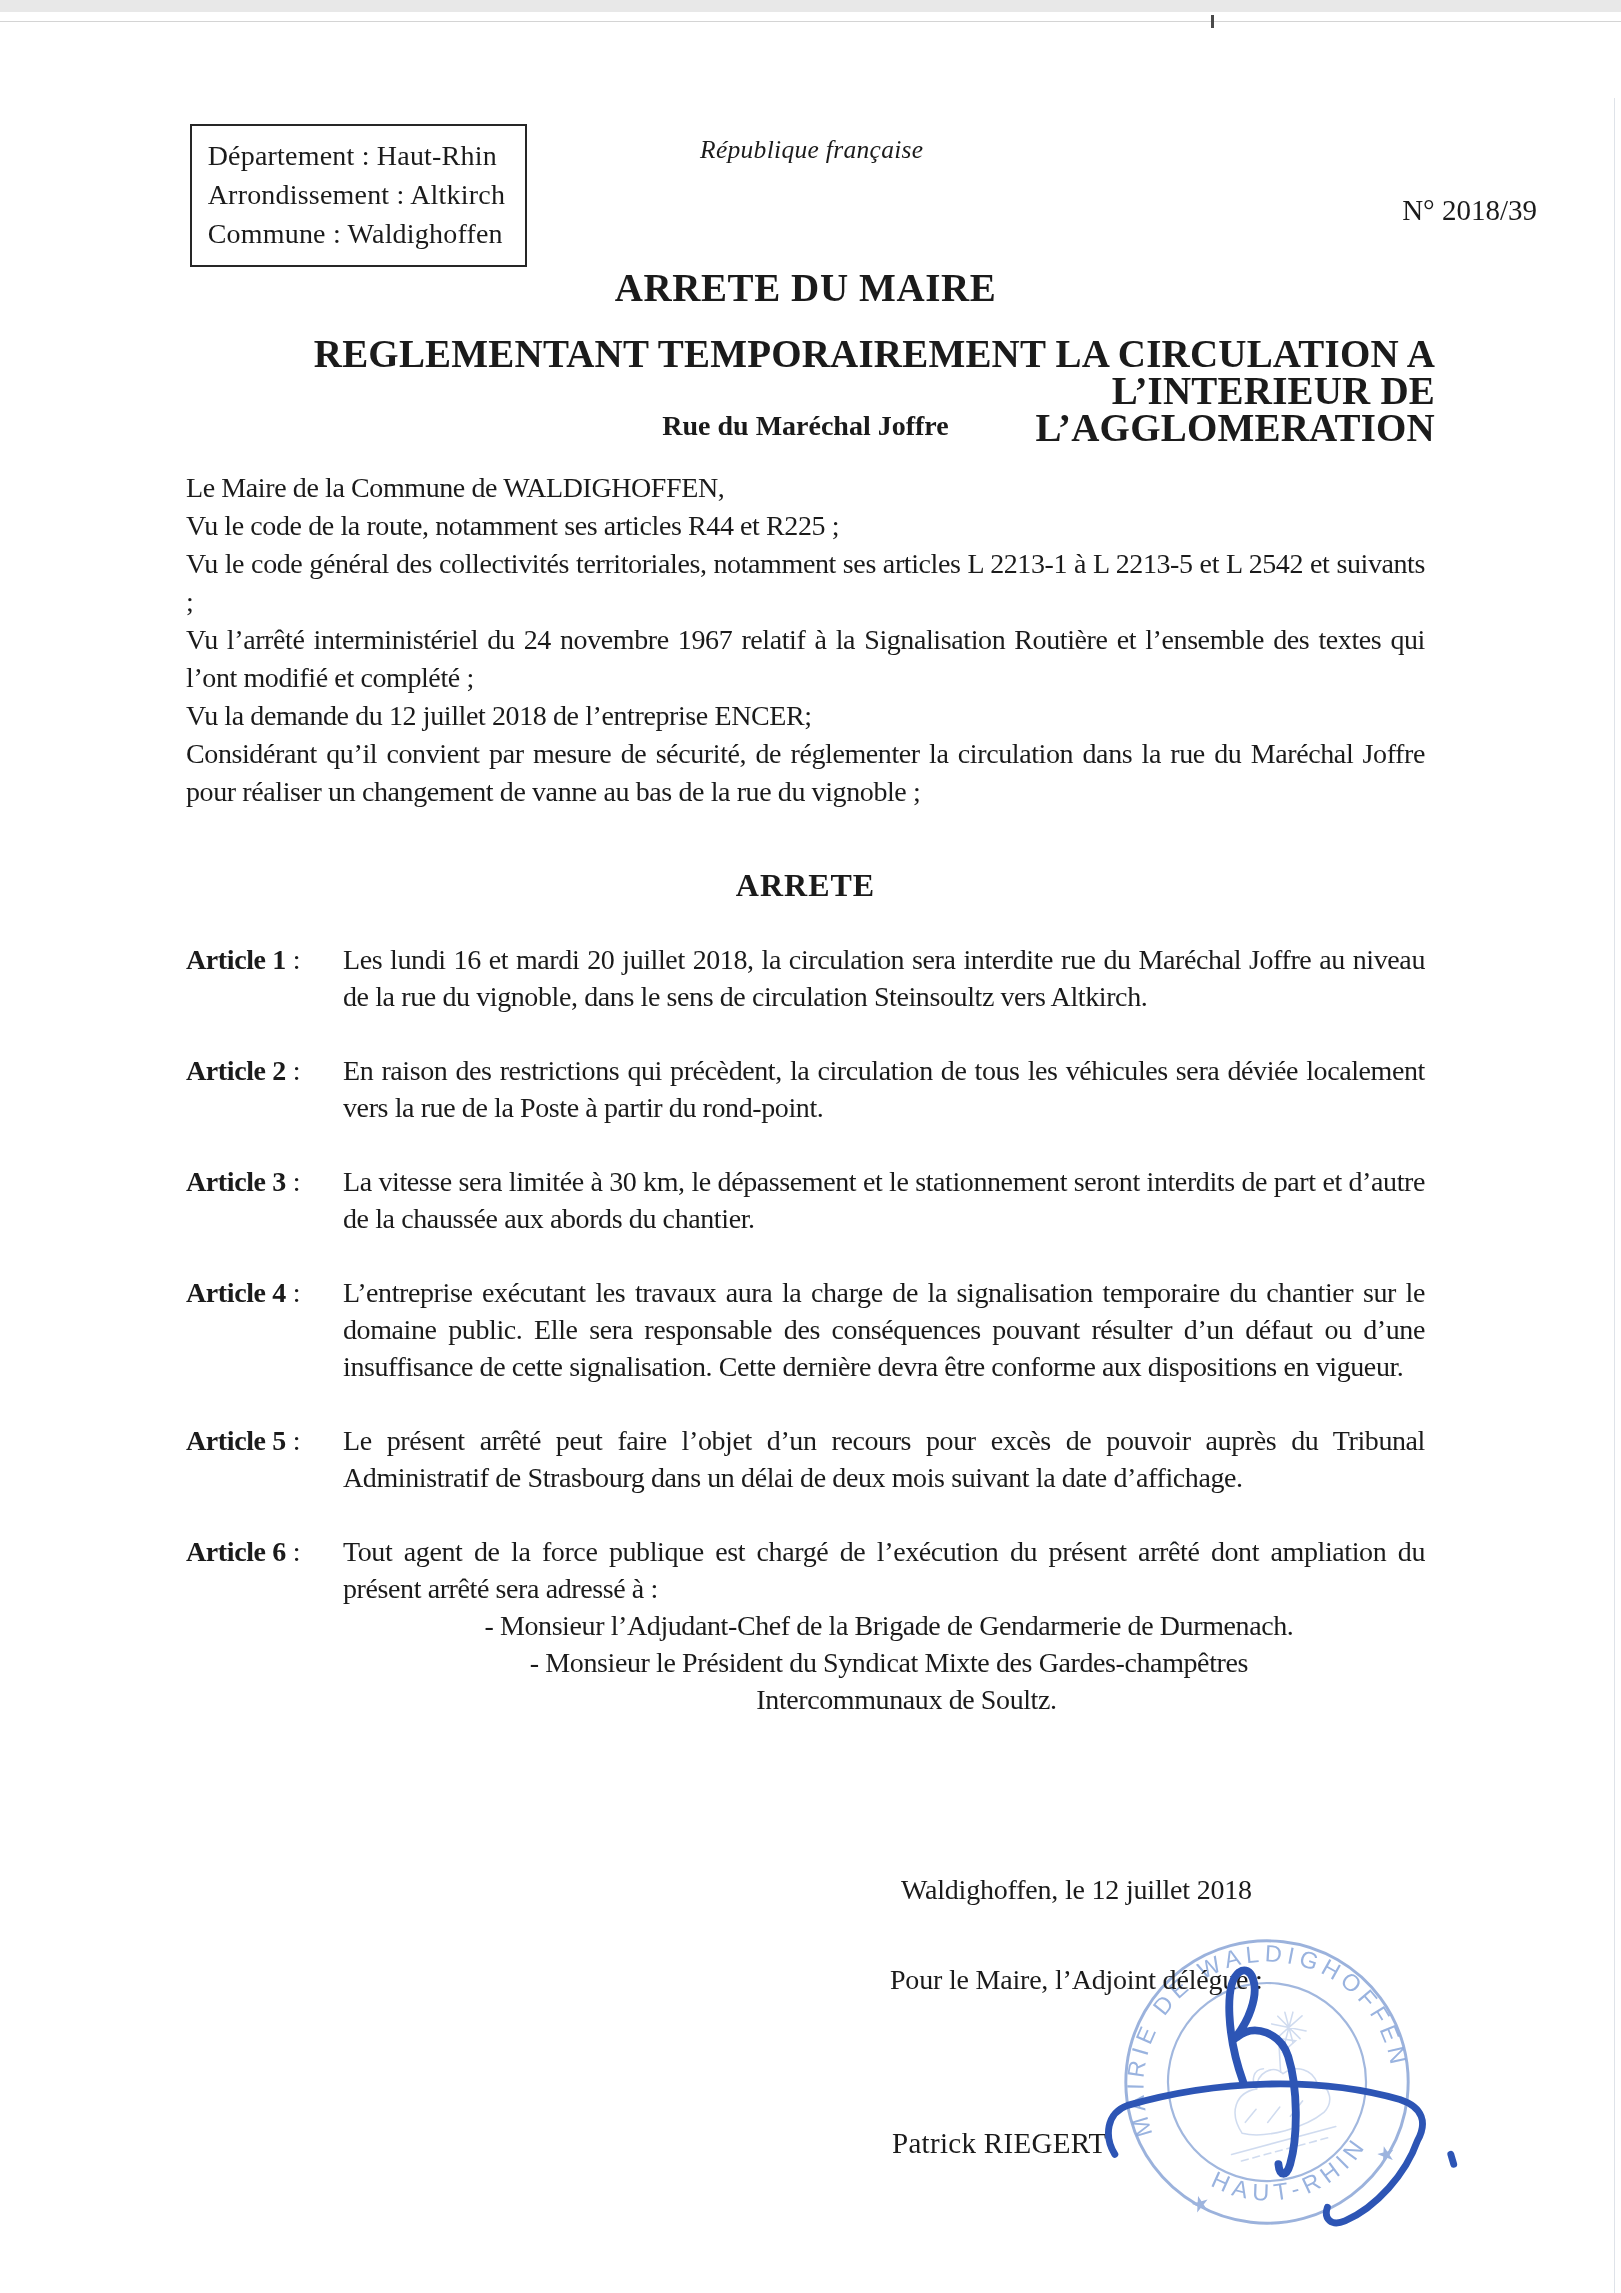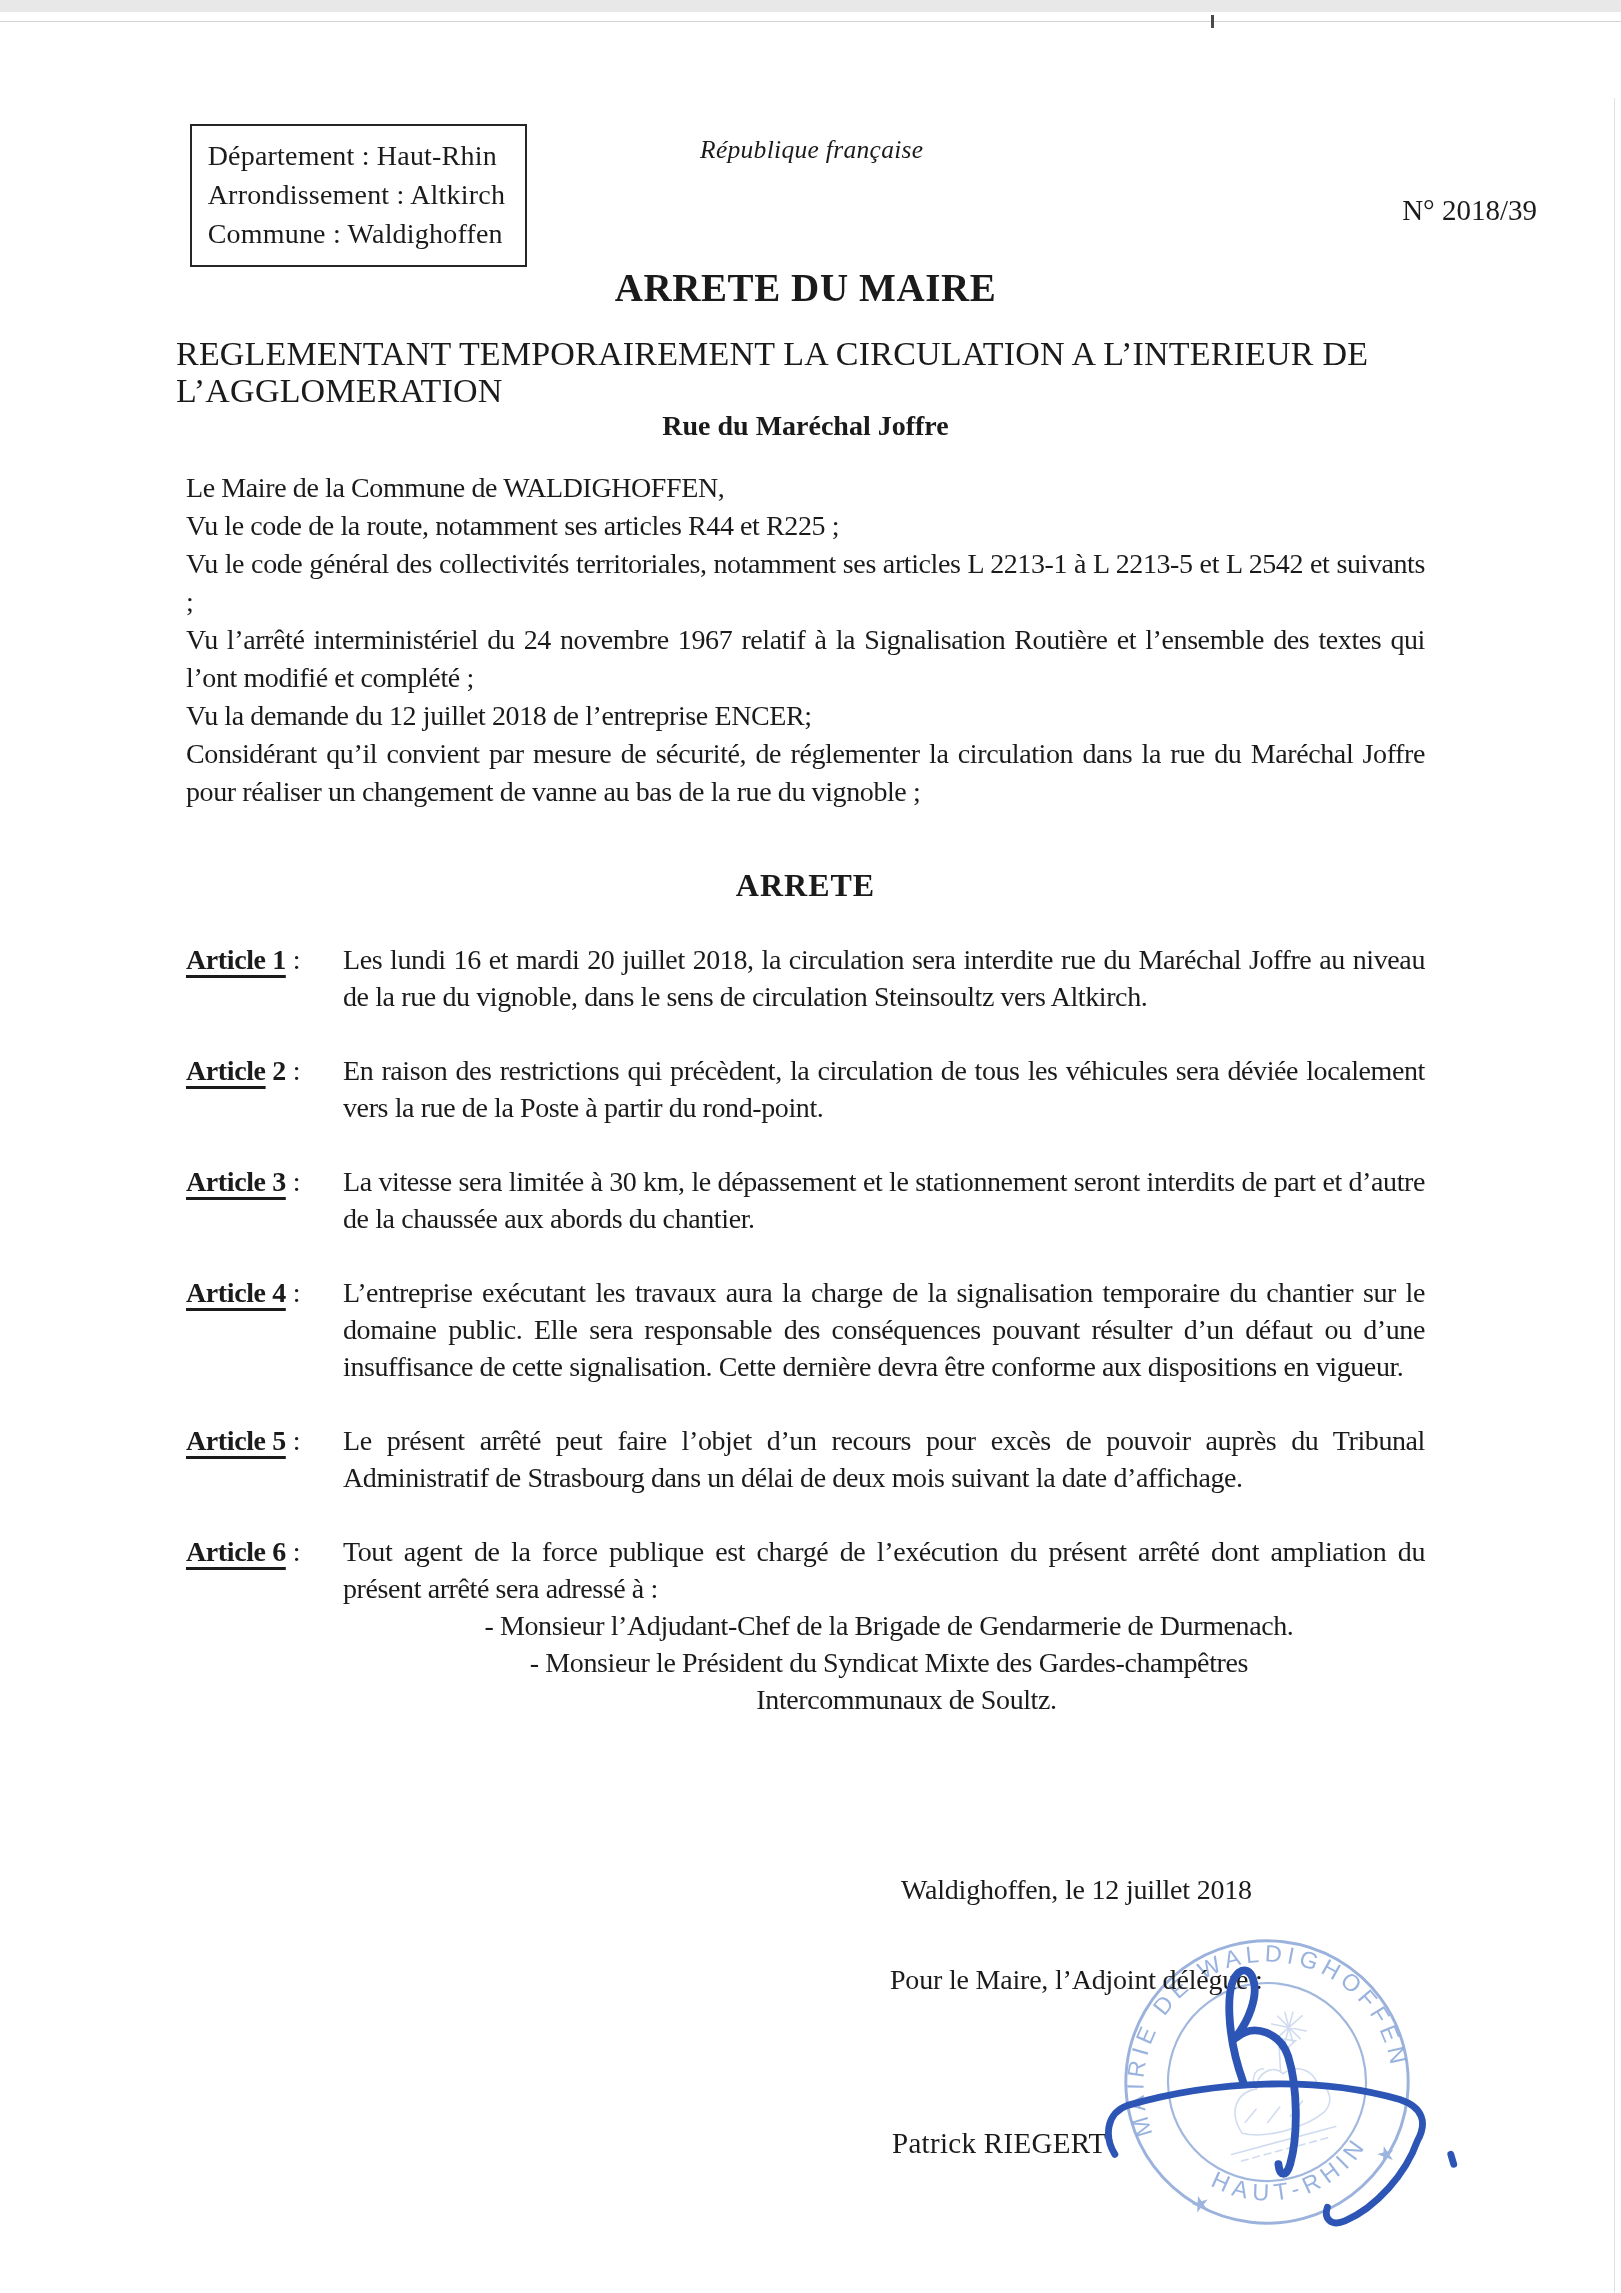--- a/index.html
+++ b/index.html
@@ -34,21 +34,21 @@
     font-size:29px;
   }
 
   
   .main-title {
     position:absolute; left:186px; top:253px; width:1239px;
     text-align:center; font-size:39px; font-weight:bold; letter-spacing:0.6px;
   }
   .subtitle {
     position:absolute; left:176px; top:323px; width:1259px;
-    text-align:left; font-size:34px; font-weight:normal; line-height:37px; letter-spacing:0.2px;
+    text-align:right; font-size:39px; font-weight:bold; line-height:37px; letter-spacing:0.2px;
   }
   .street-line {
     position:absolute; left:186px; top:398px; width:1239px;
     text-align:center; font-size:28px; font-weight:bold;
   }
 
   
   .preamble {
     position:absolute; left:186px; top:457px; width:1239px;
     font-size:28px; line-height:38px; letter-spacing:-0.4px;
@@ -62,21 +62,20 @@
   }
 
   
   .articles {
     position:absolute; left:186px; top:929px; width:1239px;
     font-size:28px; line-height:37px; letter-spacing:-0.4px;
   }
   .article { display:flex; margin-bottom:37px; }
   .article-label { width:157px; flex:none; font-weight:bold; white-space:nowrap; }
   .article-label .u {
-    text-decoration:underline;
     text-decoration-thickness:2.5px;
     text-underline-offset:5.9px;
   }
   .article-label .sep { margin-left:6.9px; font-weight:normal; }
   .article-body { flex:1; text-align:justify; }
   .a6-list { margin-top:0; text-align:center; }
   .a6-line { margin-left:9.8px; }
   .a6-line.cont { margin-left:45px; }
 
   

